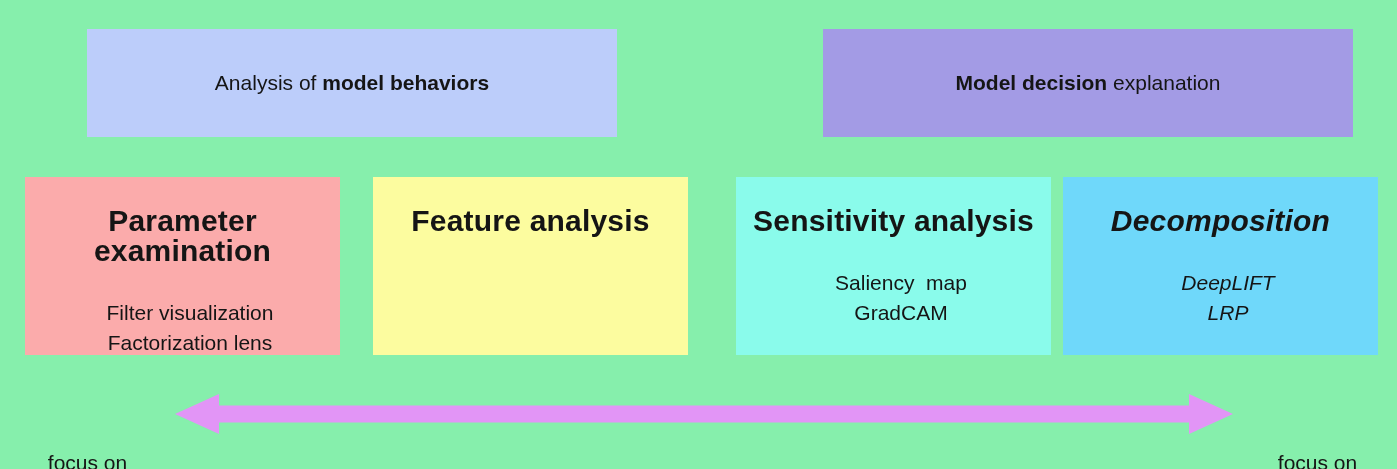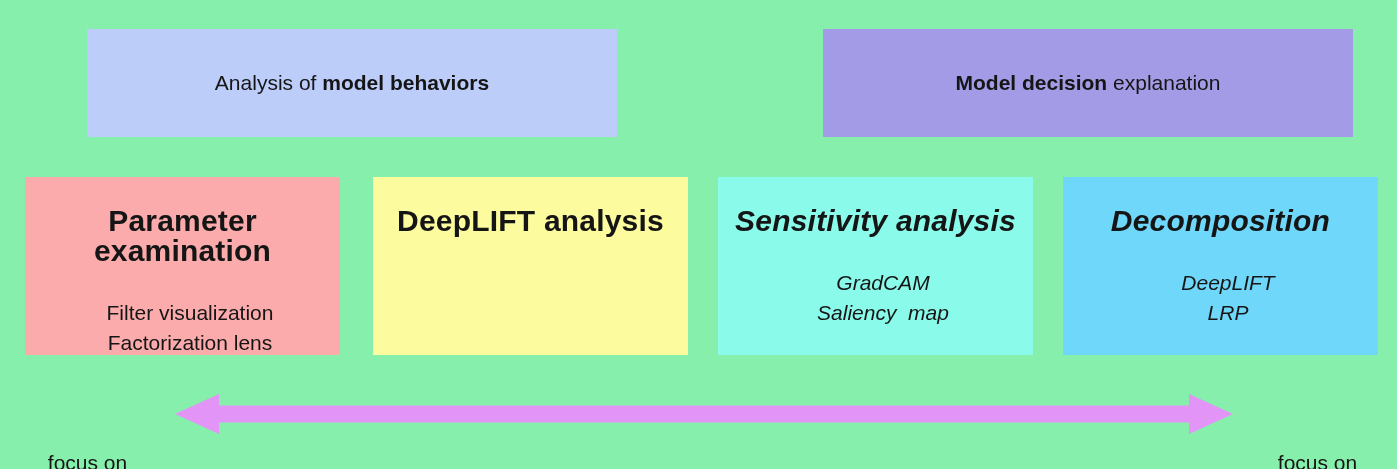--- a/index.html
+++ b/index.html
@@ -39,21 +39,21 @@
     position: absolute;
     top: 177px;
     height: 178px;
     width: 315px;
     box-sizing: border-box;
     padding-top: 29px;
     text-align: center;
   }
   .cat-box--0 { left: 25px; }
   .cat-box--1 { left: 373px; }
-  .cat-box--2 { left: 718px; font-style: italic; }
+  .cat-box--2 { left: 736px; }
   .cat-box--3 { left: 1063px; }
   .cat-title {
     font-size: 30px;
     font-weight: bold;
     line-height: 30px;
     letter-spacing: 0.2px;
     white-space: pre-wrap;
   }
   .cat-items { margin-top: 32px; padding-left: 15px; }
   .cat-item {
@@ -98,28 +98,28 @@
 
   <div class="cat-box cat-box--0" style="background-color: rgb(251, 171, 171);">
     <div class="cat-title">Parameter examination</div>
     <div class="cat-items">
       <div class="cat-item">Filter visualization</div>
       <div class="cat-item">Factorization lens</div>
     </div>
   </div>
 
   <div class="cat-box cat-box--1" style="background-color: rgb(252, 252, 159);">
-    <div class="cat-title">DeepLIFT analysis</div>
+    <div class="cat-title">Feature analysis</div>
   </div>
 
   <div class="cat-box cat-box--2" style="background-color: rgb(138, 251, 235);">
     <div class="cat-title">Sensitivity analysis</div>
     <div class="cat-items">
+      <div class="cat-item">Saliency  map</div>
       <div class="cat-item">GradCAM</div>
-      <div class="cat-item">Saliency  map</div>
     </div>
   </div>
 
   <div class="cat-box cat-box--3" style="background-color: rgb(111, 216, 250); font-style: italic;">
     <div class="cat-title">Decomposition</div>
     <div class="cat-items">
       <div class="cat-item">DeepLIFT</div>
       <div class="cat-item">LRP</div>
     </div>
   </div>

